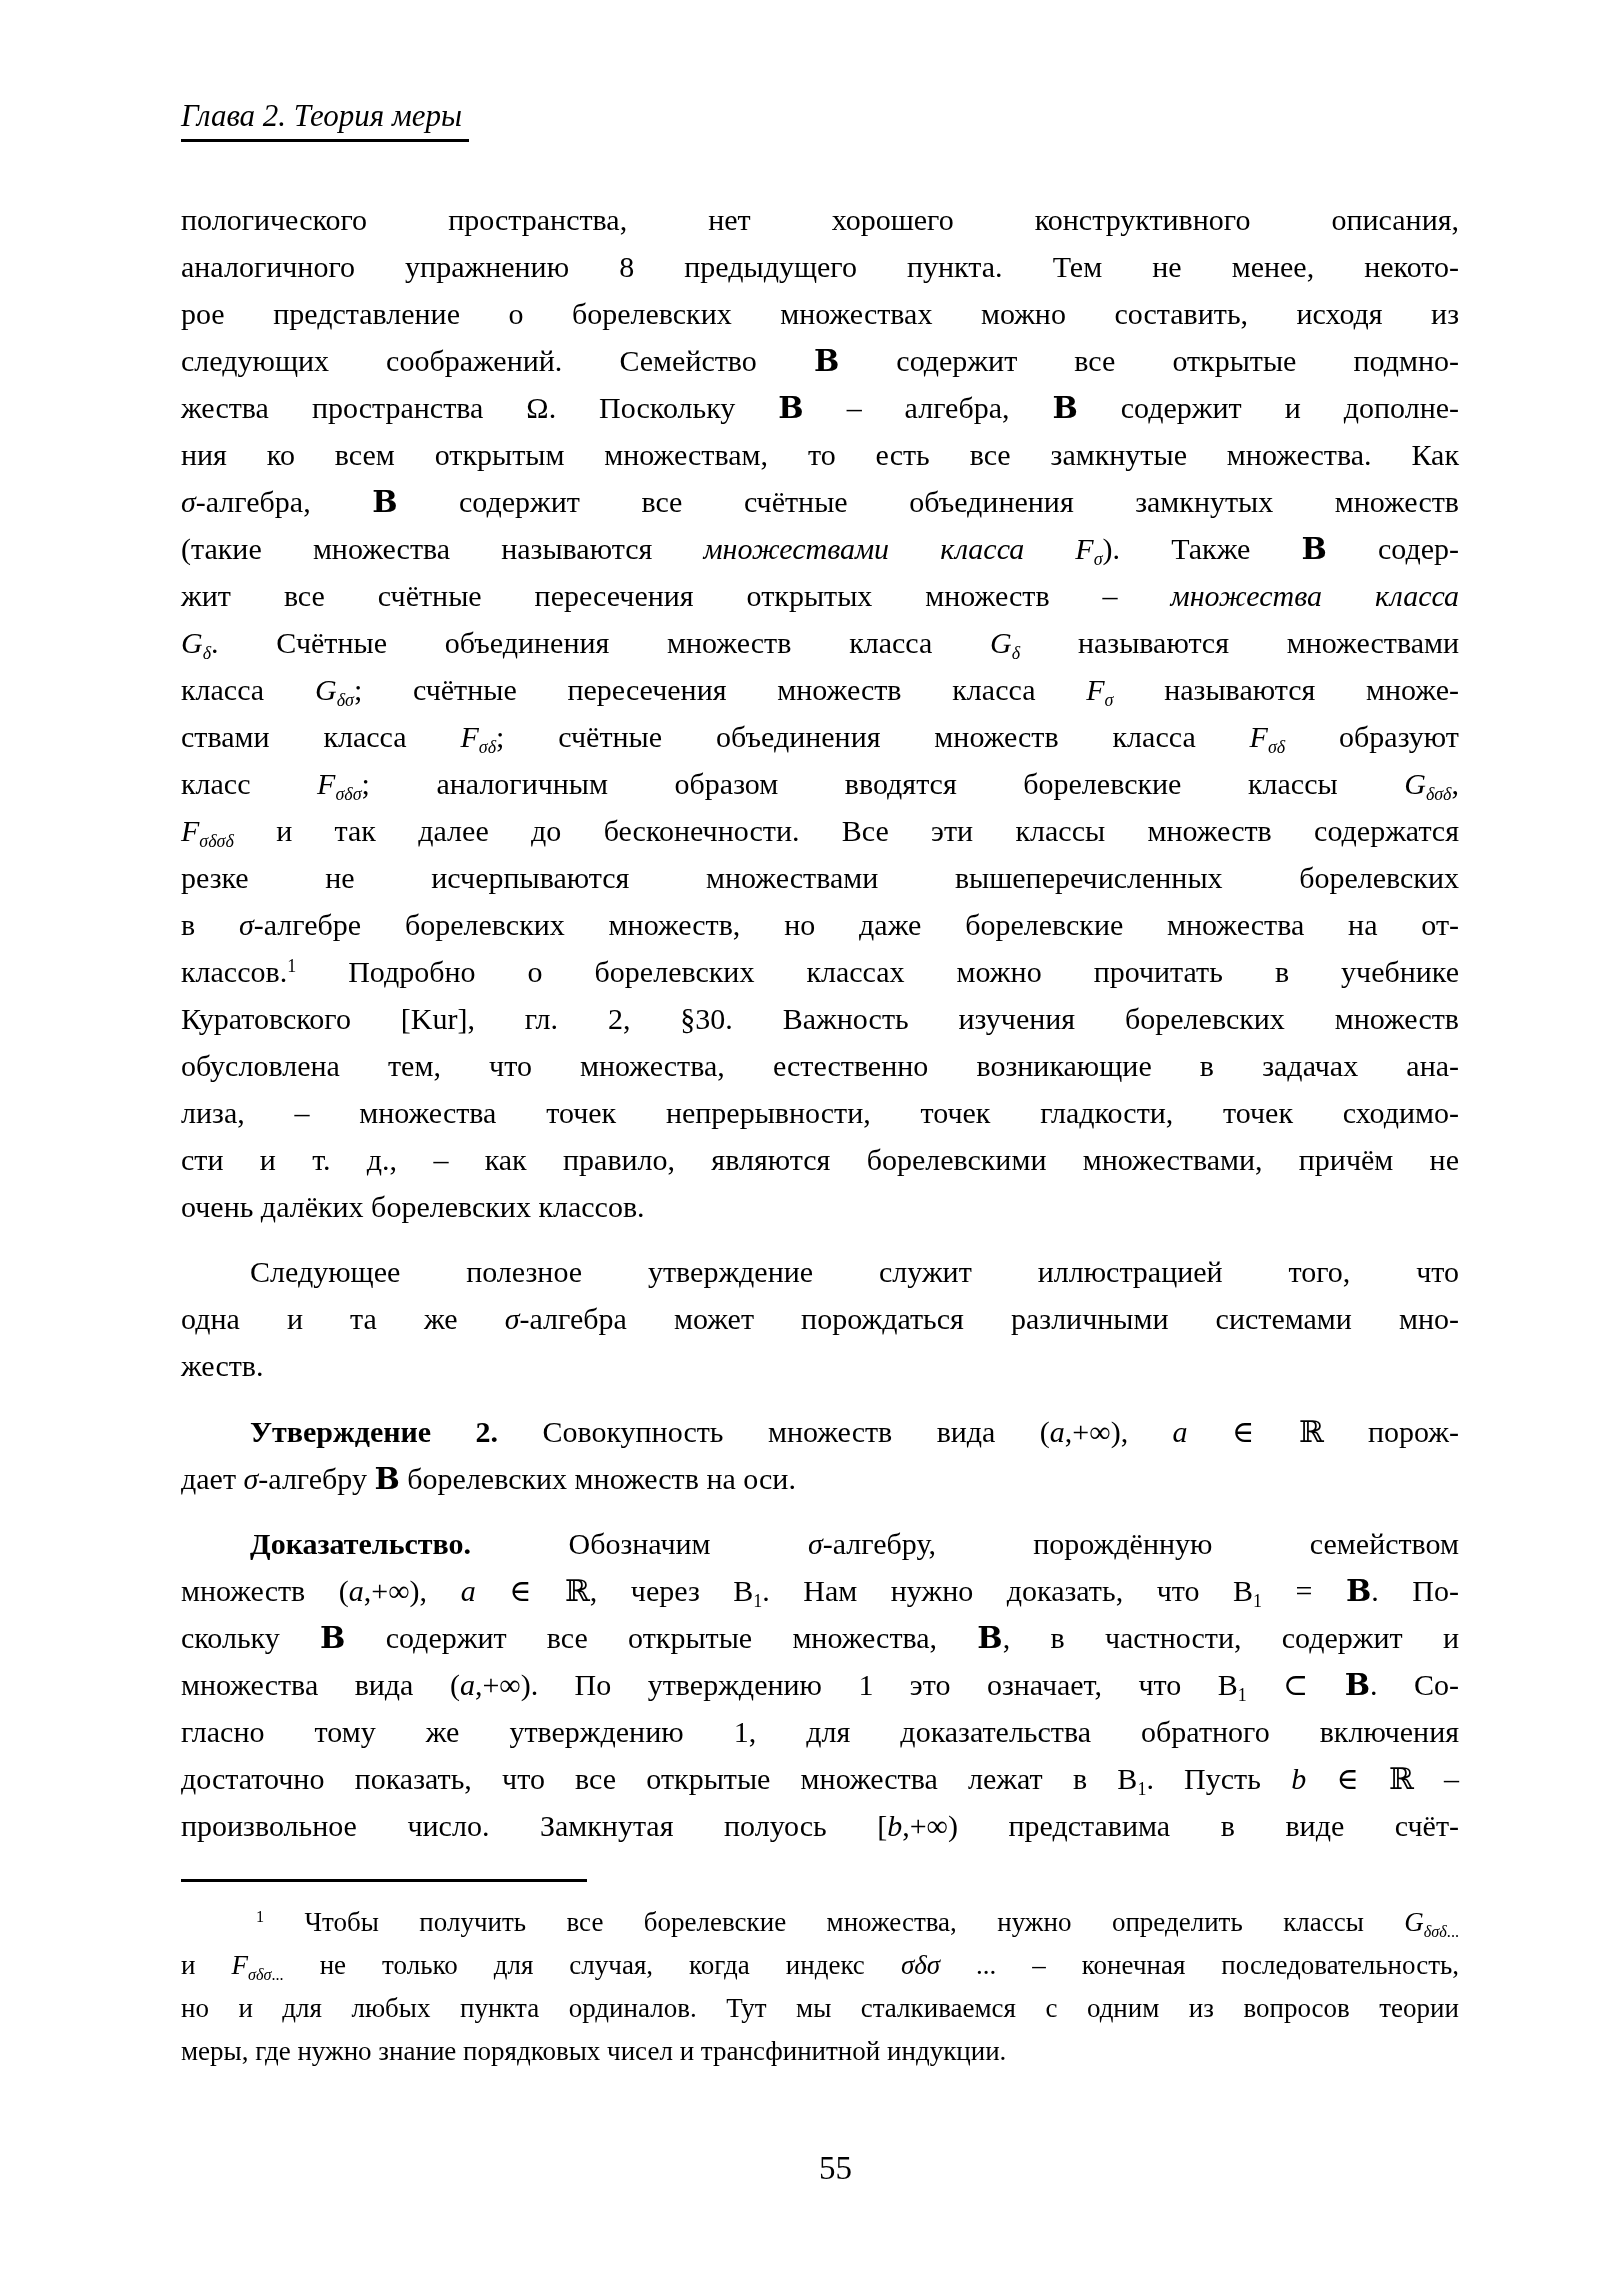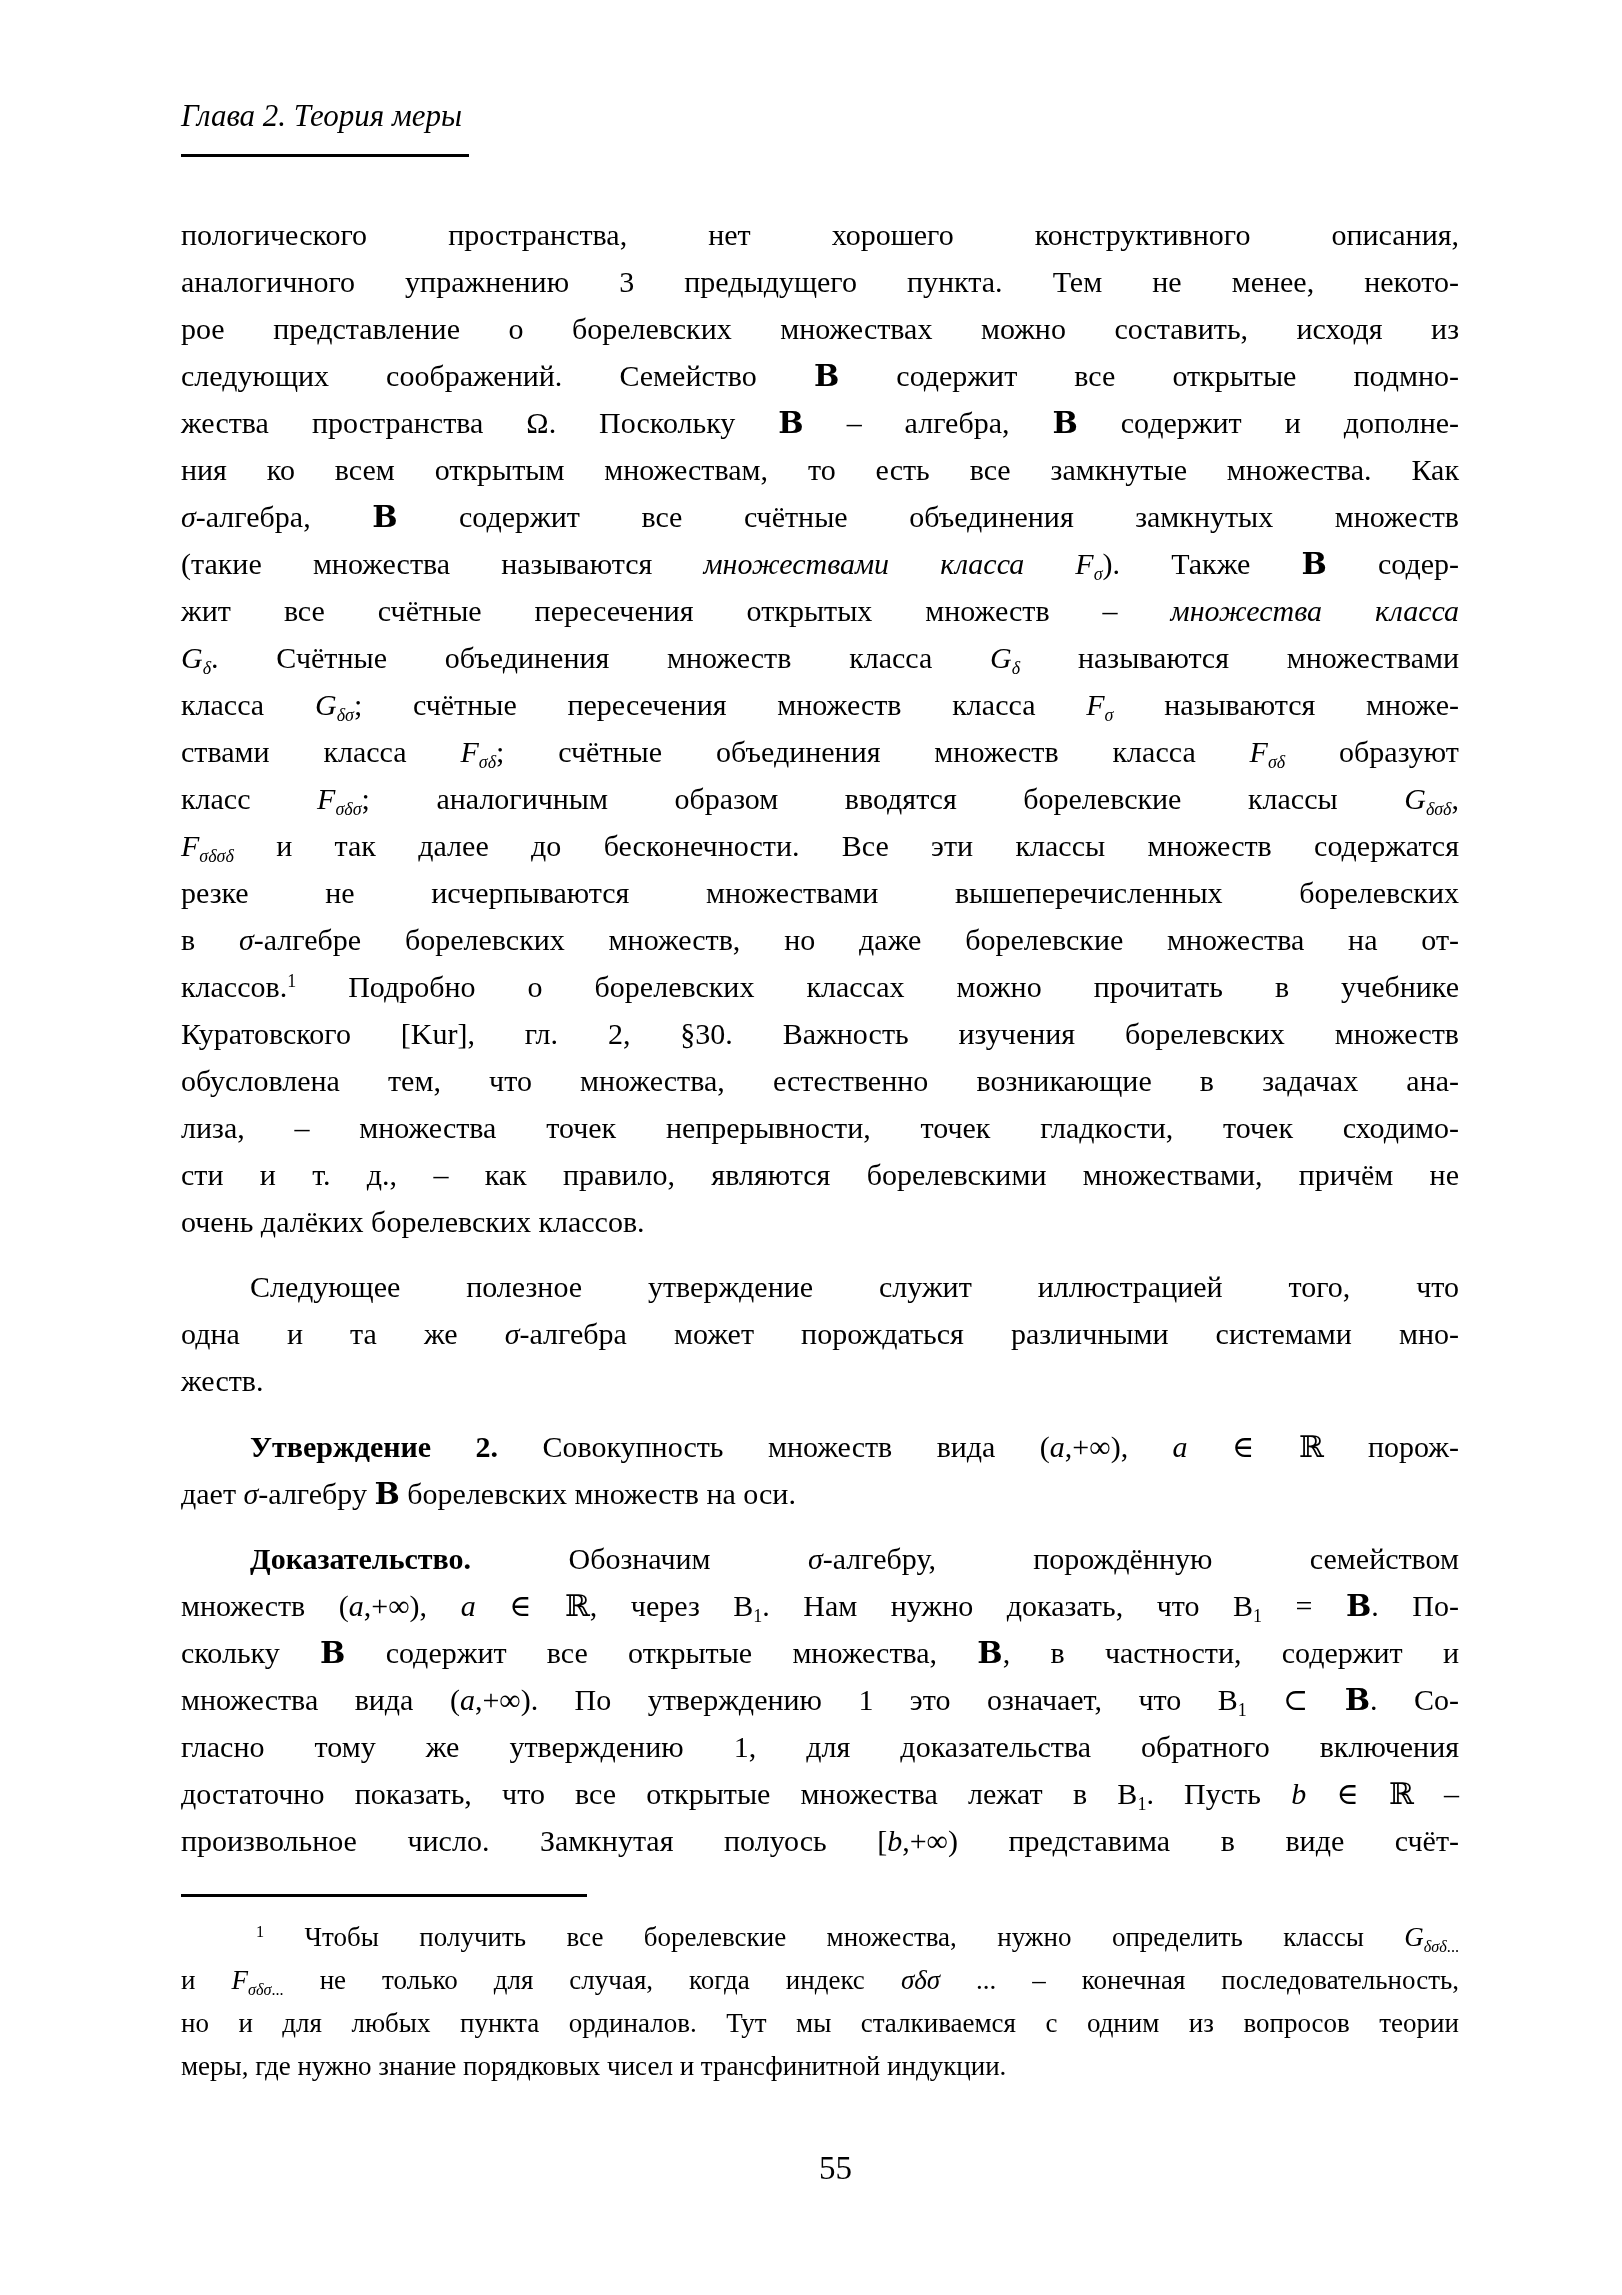--- a/index.html
+++ b/index.html
@@ -13,21 +13,21 @@
     color:#000;
   }
   .header{
     margin:98px 0 0 181px;
     font-size:31px;
     font-style:italic;
   }
   .header .hline{
     display:inline-block;
     border-bottom:3.3px solid #000;
-    padding-bottom:20px;
+    padding-bottom:5px;
     padding-right:6.5px;
   }
   .body-text{
     margin:54px 0 0 181px;
     width:1278px;
     font-size:30px;
     line-height:47px;
   }
   .para{margin:0 0 18.3px 0;}
   .line{
@@ -69,21 +69,21 @@
 
 <div class="page">
 
   <div class="header">
     <span class="hline">Глава 2. Теория меры</span>
   </div>
 
   <div class="body-text">
       <div class="para">
         <div class="line">пологического пространства, нет хорошего конструктивного описания,</div>
-        <div class="line">аналогичного упражнению 3 предыдущего пункта. Тем не менее, некото-</div>
+        <div class="line">аналогичного упражнению 8 предыдущего пункта. Тем не менее, некото-</div>
         <div class="line">рое представление о борелевских множествах можно составить, исходя из</div>
         <div class="line">следующих соображений. Семейство <span class="frak">B</span> содержит все открытые подмно-</div>
         <div class="line">жества пространства Ω. Поскольку <span class="frak">B</span> – алгебра, <span class="frak">B</span> содержит и дополне-</div>
         <div class="line">ния ко всем открытым множествам, то есть все замкнутые множества. Как</div>
         <div class="line"><i>σ</i>-алгебра, <span class="frak">B</span> содержит все счётные объединения замкнутых множеств</div>
         <div class="line">(такие множества называются <i>множествами класса</i> <i>F</i><sub><i>σ</i></sub>). Также <span class="frak">B</span> содер-</div>
         <div class="line">жит все счётные пересечения открытых множеств – <i>множества класса</i></div>
         <div class="line"><i>G</i><sub><i>δ</i></sub>. Счётные объединения множеств класса <i>G</i><sub><i>δ</i></sub> называются множествами</div>
         <div class="line">класса <i>G</i><sub><i>δσ</i></sub>; счётные пересечения множеств класса <i>F</i><sub><i>σ</i></sub> называются множе-</div>
         <div class="line">ствами класса <i>F</i><sub><i>σδ</i></sub>; счётные объединения множеств класса <i>F</i><sub><i>σδ</i></sub> образуют</div>

